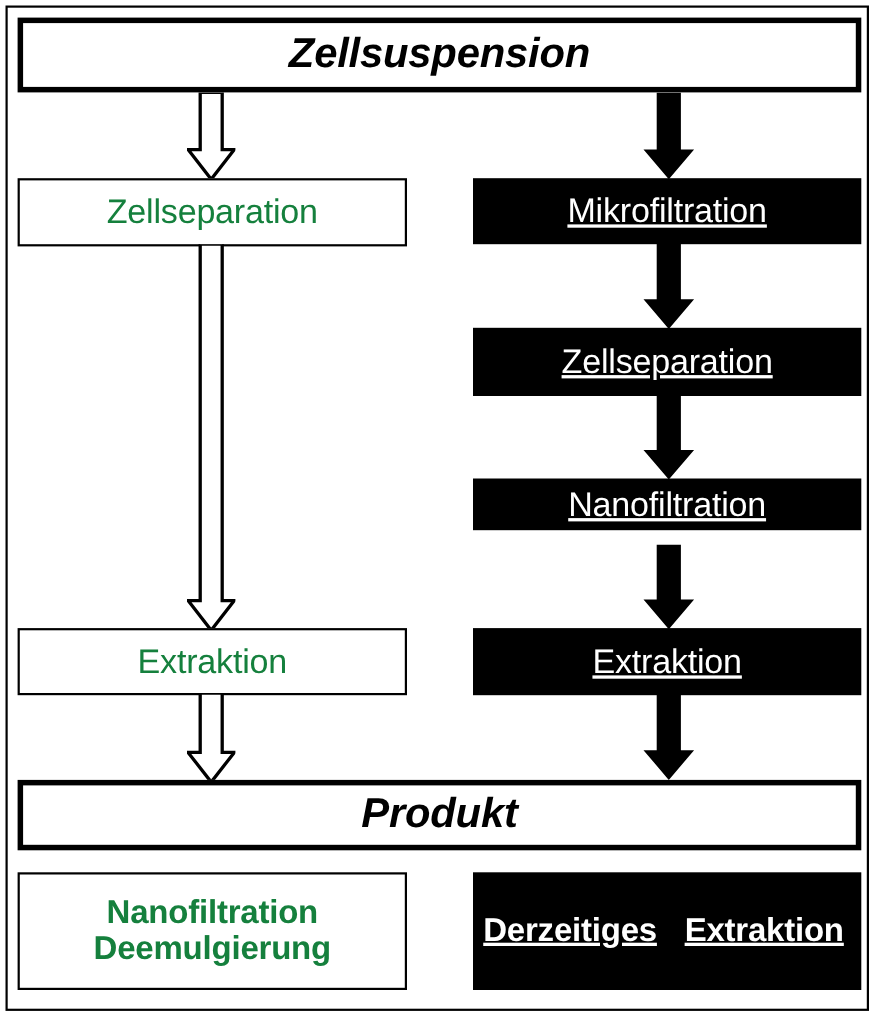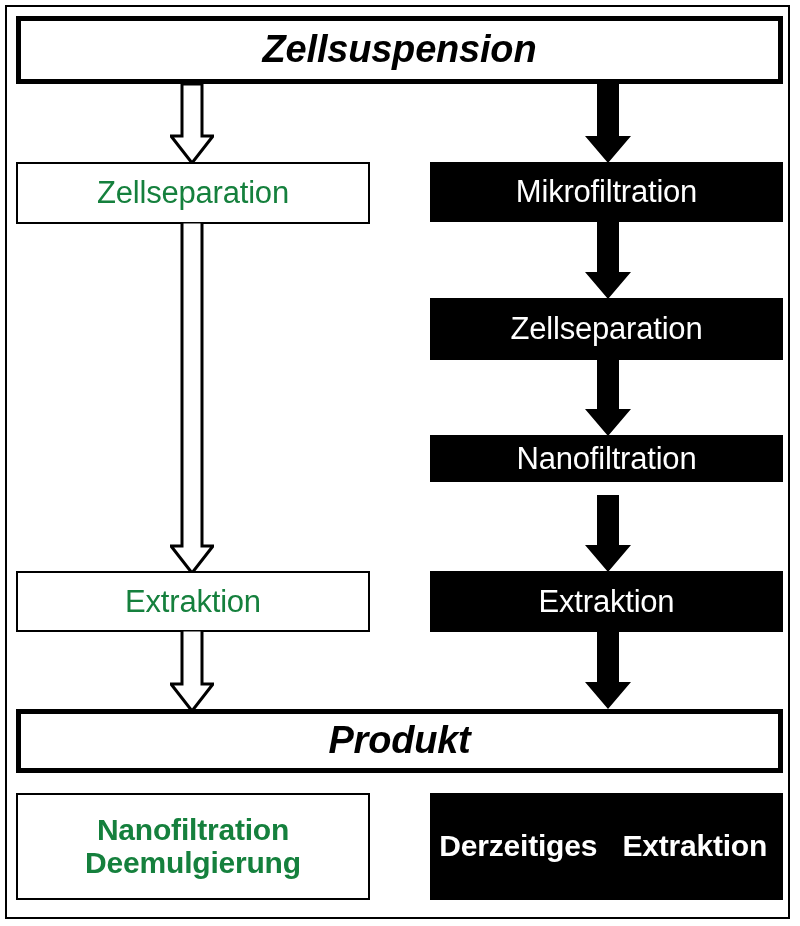--- a/index.html
+++ b/index.html
@@ -59,20 +59,21 @@
     color: #000000;
     font-style: italic;
     font-weight: bold;
   }
 
   
   .node.solid {
     background: #000000;
     border: 0;
     color: #ffffff;
+    text-decoration: underline;
   }
 
   .node .node-label {
     display: block;
     width: 100%;
     padding: 0 6px;
     box-sizing: border-box;
   }
 
   

